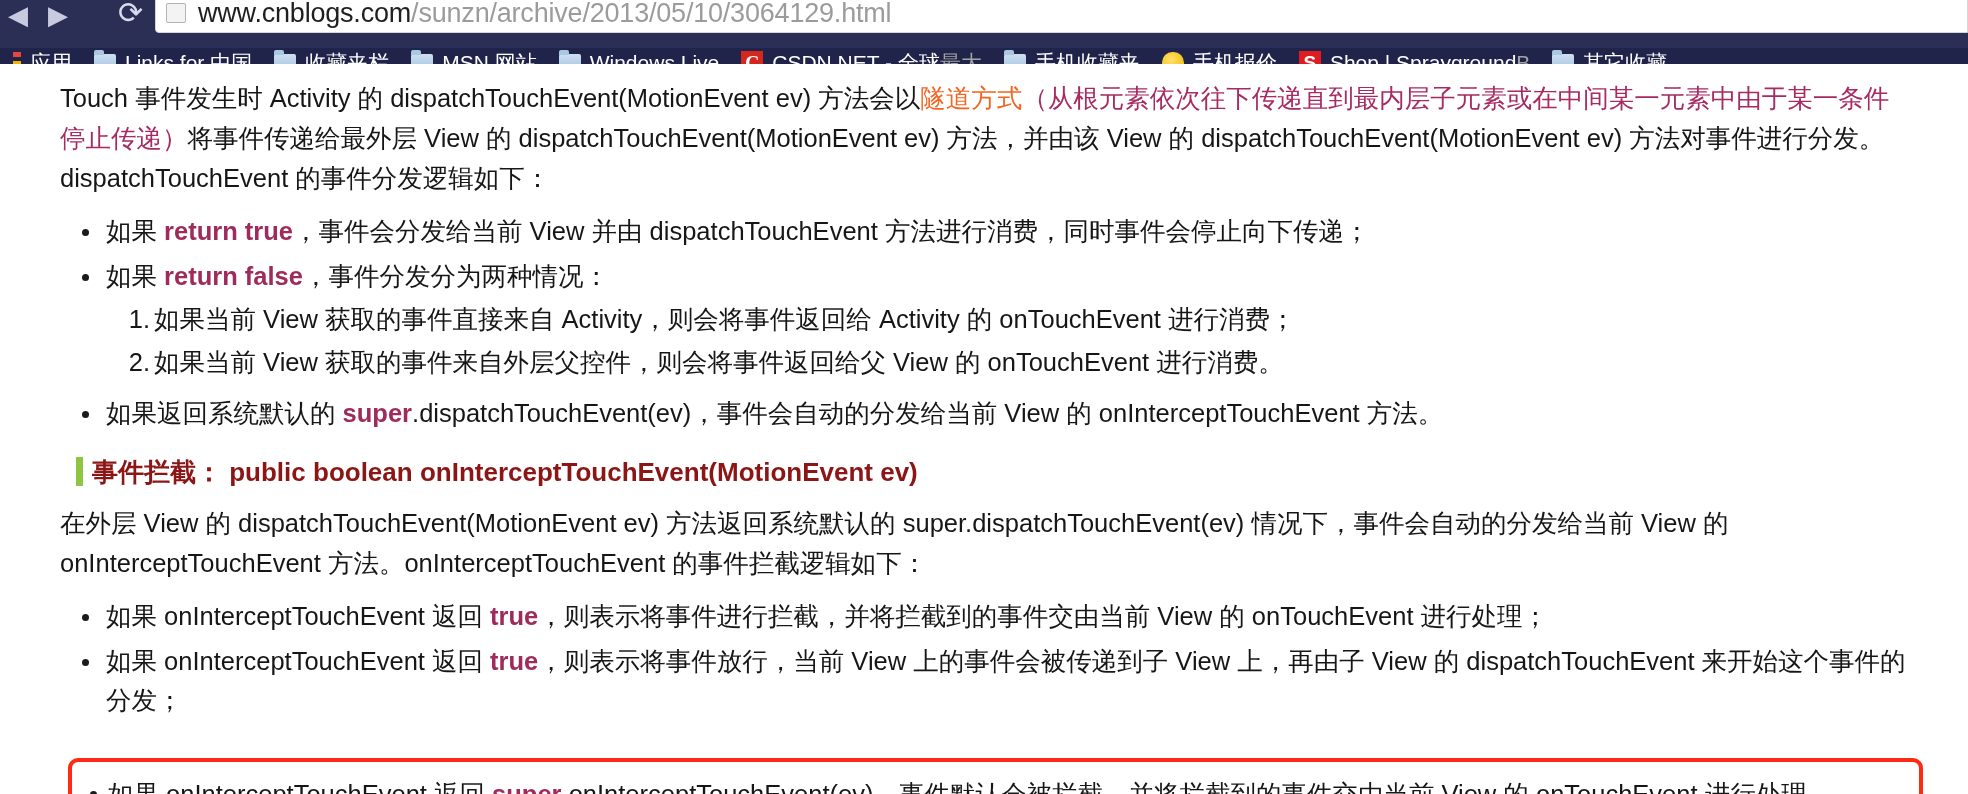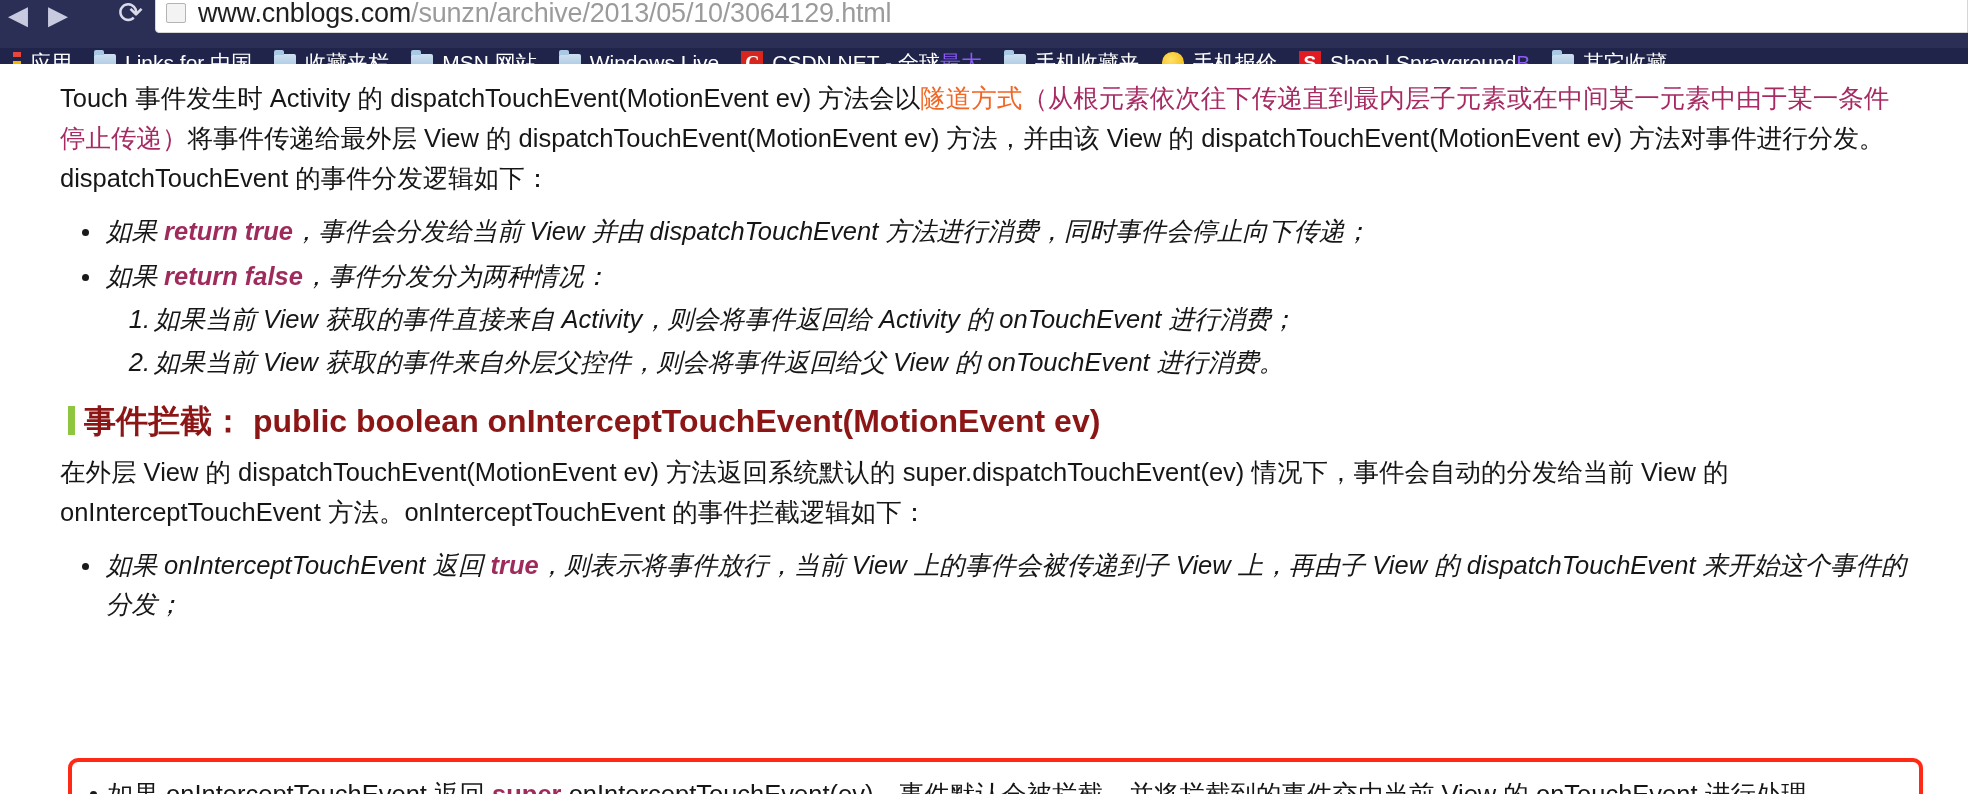--- a/index.html
+++ b/index.html
@@ -104,21 +104,21 @@
     flex: 0 0 auto;
     white-space: nowrap;
   }
   .bm-label {
     color: #ffffff;
     font-size: 21px;
     line-height: 24px;
     font-family: "Liberation Sans", sans-serif;
     font-weight: 400;
   }
-  .bm-label .dim { color: #8b5cf6; }
+  .bm-label .dim { color: #a3a3a3; }
   .ico {
     flex: 0 0 auto;
     margin-right: 9px;
     position: relative;
   }
   .ico-folder {
     width: 22px; height: 18px;
     background: linear-gradient(#cfe0f0, #9dc0de);
     border-radius: 2px;
   }
@@ -200,21 +200,20 @@
     padding-left: 46px;
     list-style: none;
   }
   ul.blist > li {
     position: relative;
     font-size: 25.5px;
     line-height: 39px;
     margin: 0 0 6px 0;
     color: #161616;
     font-family: "Liberation Sans", sans-serif;
-    font-style: italic;
   }
   ul.blist > li::before {
     content: "";
     position: absolute;
     left: -24px;
     top: 17px;
     width: 7px; height: 7px;
     background: #1a1a1a;
     border-radius: 50%;
   }
@@ -237,24 +236,24 @@
     content: counter(nl) ".";
     position: absolute;
     left: -34px;
     top: 0;
     width: 30px;
     text-align: right;
     color: #161616;
   }
 
   h3.sechead {
-    margin: 22px 0 14px 8px;
+    margin: 22px 0 14px 16px;
     padding-left: 16px;
     position: relative;
-    font-size: 32px;
+    font-size: 26px;
     line-height: 34px;
     font-weight: bold;
     color: #8c1616;
     font-family: "Liberation Sans", sans-serif;
   }
   h3.sechead::before {
     content: "";
     position: absolute;
     left: 0; top: 2px;
     width: 7px; height: 29px;
@@ -377,27 +376,29 @@
     <ul class="blist">
       <li><span>如果 </span><span class="c-mag">return true</span><span>，事件会分发给当前 View 并由 dispatchTouchEvent 方法进行消费，同时事件会停止向下传递；</span></li>
 
       <li><span>如果 </span><span class="c-mag">return false</span><span>，事件分发分为两种情况：</span>
         <ol class="nlist">
           <li>如果当前 View 获取的事件直接来自 Activity，则会将事件返回给 Activity 的 onTouchEvent 进行消费；</li>
           <li>如果当前 View 获取的事件来自外层父控件，则会将事件返回给父 View 的  onTouchEvent 进行消费。</li>
         </ol>
       </li>
 
+      <li><span>如果返回系统默认的 </span><span class="c-mag">super</span><span>.dispatchTouchEvent(ev)，事件会自动的分发给当前 View 的 onInterceptTouchEvent 方法。</span></li>
     </ul>
 
     <h3 class="sechead"><span class="mono">事件拦截：  public boolean onInterceptTouchEvent(MotionEvent ev)</span></h3>
 
     <p class="para">在外层 View 的 dispatchTouchEvent(MotionEvent ev) 方法返回系统默认的 super.dispatchTouchEvent(ev) 情况下，事件会自动的分发给当前 View 的 onInterceptTouchEvent 方法。onInterceptTouchEvent 的事件拦截逻辑如下：</p>
 
     <ul class="blist">
+      <li><span>如果 onInterceptTouchEvent 返回 </span><span class="c-mag">true</span><span>，则表示将事件进行拦截，并将拦截到的事件交由当前 View 的 onTouchEvent 进行处理；</span></li>
       <li><span>如果 onInterceptTouchEvent 返回 </span><span class="c-mag">true</span><span>，则表示将事件放行，当前 View 上的事件会被传递到子 View 上，再由子 View 的 dispatchTouchEvent 来开始这个事件的分发；</span></li>
     </ul>
 
   </div>
 
   <div id="highlight-box">
     <span class="hb-bullet"></span>
     <span class="hb-text"><span>如果 onInterceptTouchEvent 返回 </span><span class="c-mag">super</span><span>.onInterceptTouchEvent(ev)，事件默认会被拦截，并将拦截到的事件交由当前 View 的 onTouchEvent 进行处理。</span></span>
   </div>
 

